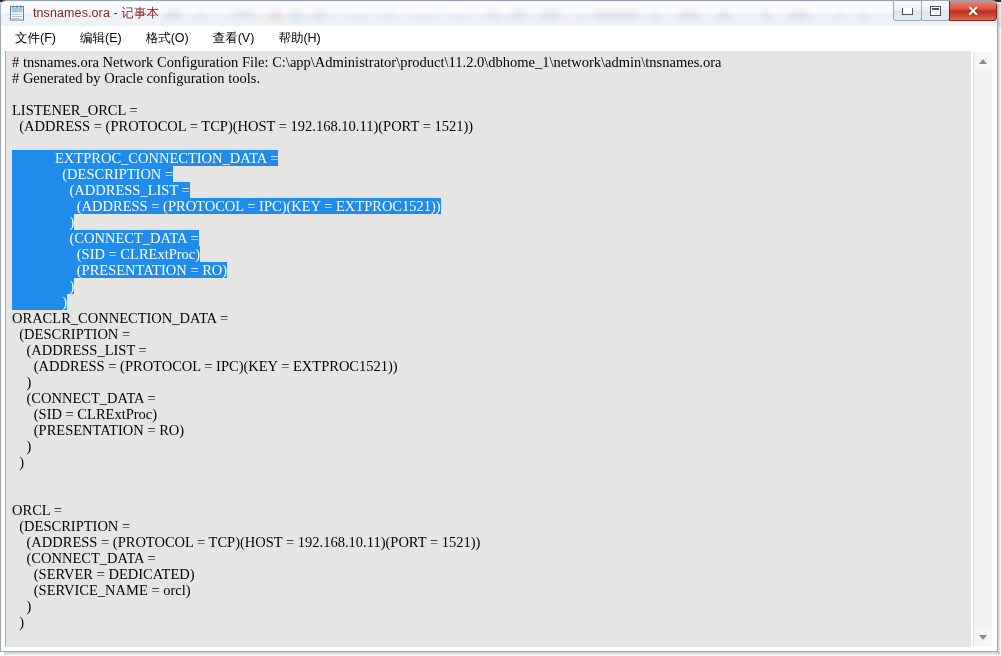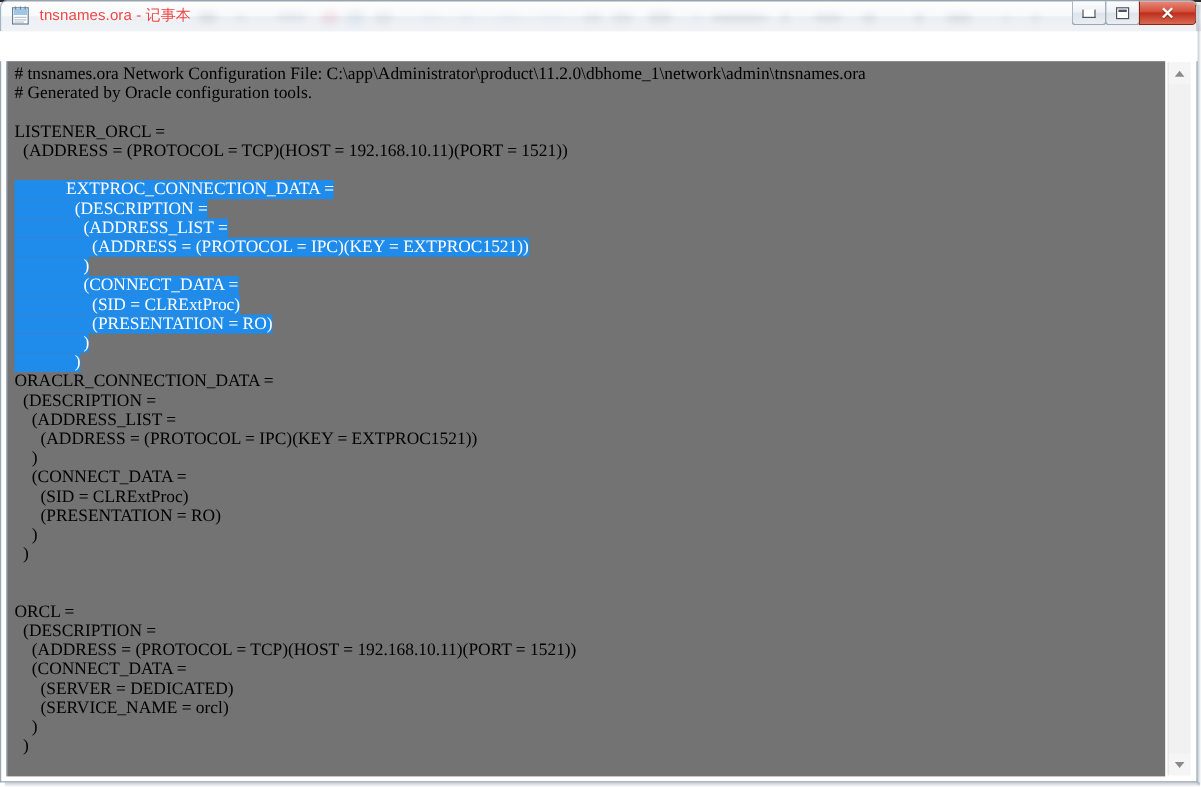--- a/index.html
+++ b/index.html
@@ -76,21 +76,21 @@
     z-index: 3;
     margin-left: 8px;
     width: 17px; height: 17px;
     flex: 0 0 auto;
   }
   #window-title {
     position: relative;
     z-index: 3;
     margin-left: 7px;
     font-size: 12.5px;
-    color: #ef4444;
+    color: #7f1d1d;
     white-space: nowrap;
     letter-spacing: .1px;
     text-shadow: 0 0 3px rgba(255,255,255,.95), 0 0 5px rgba(255,255,255,.9);
   }
   #window-controls {
     position: absolute;
     right: 0px; top: 0px;
     display: flex;
     z-index: 5;
     height: 21px;
@@ -187,21 +187,21 @@
     right: 4px; bottom: 4px;
     background: #fff;
     border-left: 1px solid #9bb0c4;
     box-sizing: border-box;
   }
   #text-area {
     position: absolute;
     left: 0; top: 0;
     right: 22px; bottom: 0;
     overflow: hidden;
-    background: #737373;
+    background: #e5e5e5;
   }
   #text-content {
     position: absolute;
     left: 6px;
     top: 3px;
     white-space: pre;
     font-family: "Liberation Serif", "DejaVu Serif", serif;
     font-size: 14.5px;
     line-height: 16px;
     color: #000;
@@ -341,20 +341,27 @@
       </div>
       <div class="win-btn">
         <span class="glyph-max"></span>
       </div>
       <div class="win-btn close">
         <span class="glyph-close">✕</span>
       </div>
     </div>
   </div>
 
+  <div id="menu-bar">
+    <span class="menu-item">文件(F)</span>
+    <span class="menu-item">编辑(E)</span>
+    <span class="menu-item">格式(O)</span>
+    <span class="menu-item">查看(V)</span>
+    <span class="menu-item">帮助(H)</span>
+  </div>
 
   <div id="client-area">
     <div id="text-frame">
 
       <div id="text-area">
         <div id="text-content"><div class="ln"><span># tnsnames.ora Network Configuration File: C:\app\Administrator\product\11.2.0\dbhome_1\network\admin\tnsnames.ora</span></div><div class="ln"><span># Generated by Oracle configuration tools.</span></div><div class="ln"><span>​</span></div><div class="ln"><span>LISTENER_ORCL =</span></div><div class="ln"><span>  (ADDRESS = (PROTOCOL = TCP)(HOST = 192.168.10.11)(PORT = 1521))</span></div><div class="ln"><span>​</span></div><div class="ln"><span class="sel">EXTPROC_CONNECTION_DATA =</span></div><div class="ln"><span class="sel">  (DESCRIPTION =</span></div><div class="ln"><span class="sel">    (ADDRESS_LIST =</span></div><div class="ln"><span class="sel">      (ADDRESS = (PROTOCOL = IPC)(KEY = EXTPROC1521))</span></div><div class="ln"><span class="sel">    )</span></div><div class="ln"><span class="sel">    (CONNECT_DATA =</span></div><div class="ln"><span class="sel">      (SID = CLRExtProc)</span></div><div class="ln"><span class="sel">      (PRESENTATION = RO)</span></div><div class="ln"><span class="sel">    )</span></div><div class="ln"><span class="sel">  )</span></div><div class="ln"><span>ORACLR_CONNECTION_DATA =</span></div><div class="ln"><span>  (DESCRIPTION =</span></div><div class="ln"><span>    (ADDRESS_LIST =</span></div><div class="ln"><span>      (ADDRESS = (PROTOCOL = IPC)(KEY = EXTPROC1521))</span></div><div class="ln"><span>    )</span></div><div class="ln"><span>    (CONNECT_DATA =</span></div><div class="ln"><span>      (SID = CLRExtProc)</span></div><div class="ln"><span>      (PRESENTATION = RO)</span></div><div class="ln"><span>    )</span></div><div class="ln"><span>  )</span></div><div class="ln"><span>​</span></div><div class="ln"><span>​</span></div><div class="ln"><span>ORCL =</span></div><div class="ln"><span>  (DESCRIPTION =</span></div><div class="ln"><span>    (ADDRESS = (PROTOCOL = TCP)(HOST = 192.168.10.11)(PORT = 1521))</span></div><div class="ln"><span>    (CONNECT_DATA =</span></div><div class="ln"><span>      (SERVER = DEDICATED)</span></div><div class="ln"><span>      (SERVICE_NAME = orcl)</span></div><div class="ln"><span>    )</span></div><div class="ln"><span>  )</span></div></div>
       </div>
 
       <div id="v-scrollbar">
         <div class="sb-btn up">

